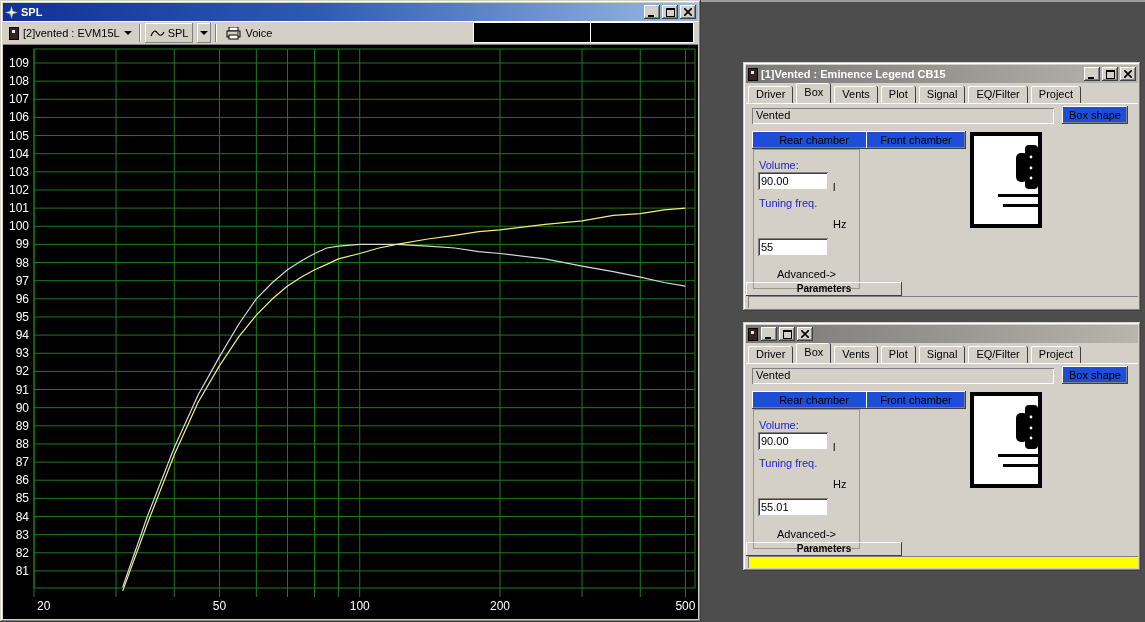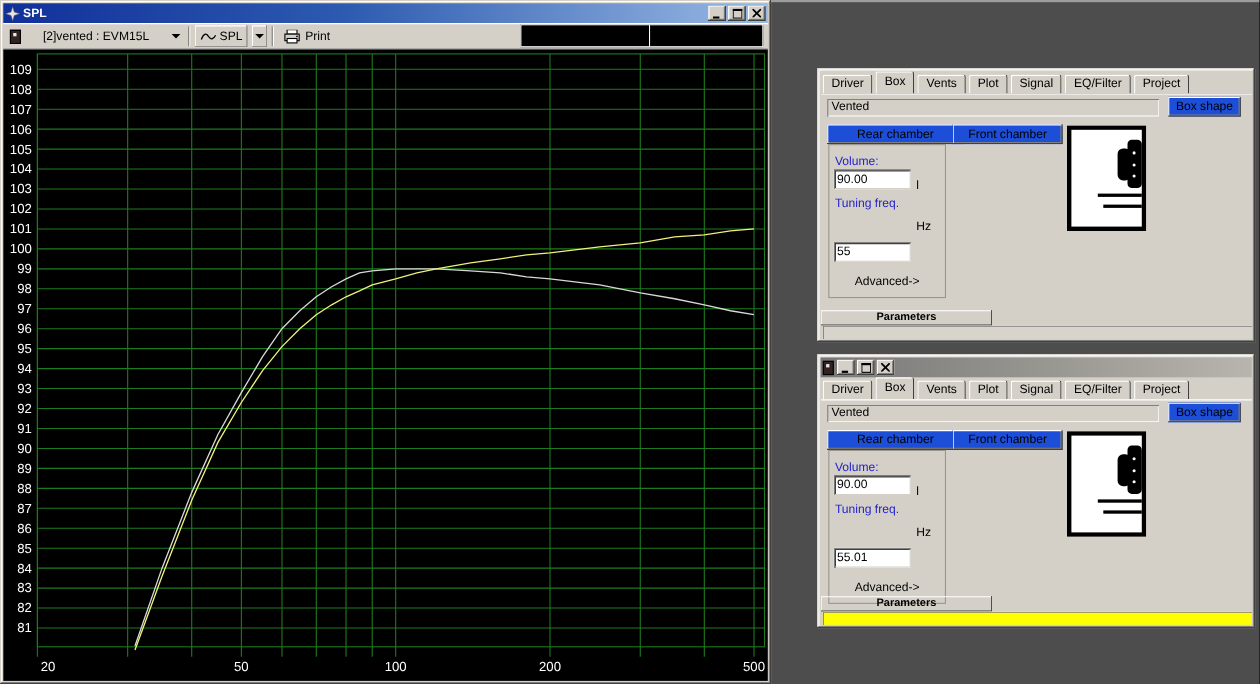--- a/index.html
+++ b/index.html
@@ -22,21 +22,21 @@
 
   .btn { background:#1d4ed8; box-shadow: inset -1px -1px #404040, inset 1px 1px #fff, inset -2px -2px #808080;
          display:flex; align-items:center; justify-content:center; font-size:11px; }
   .sunken-thin { box-shadow: inset 1px 1px #808080, inset -1px -1px #fff; }
 
   
   #spl-win { left:0; top:0; width:701px; height:622px; }
   .toolbar { height:24px; display:flex; align-items:center; gap:4px; padding:0 3px; position:relative;
              box-shadow: inset 0 1px #fff, inset 0 -1px #808080; }
   .tsep { width:2px; height:18px; border-left:1px solid #808080; border-right:1px solid #fff; }
-  .combo { display:flex; align-items:center; gap:20px; padding:0 3px; height:20px; }
+  .combo { display:flex; align-items:center; gap:4px; padding:0 3px; height:20px; }
   .arrow-down { width:0; height:0; border-left:4px solid transparent; border-right:4px solid transparent; border-top:4px solid #000; }
   .dicon { width:10px; height:13px; background:#332222; border:1px solid #000; position:relative; }
   .dicon::after { content:""; position:absolute; left:2px; top:2px; width:3px; height:3px; background:#e8e8e8; }
   .tool-btn { height:20px; padding:0 5px; display:flex; align-items:center; gap:3px;
               box-shadow: inset -1px -1px #808080, inset 1px 1px #fff; }
   .tool-flat { height:20px; padding:0 5px; display:flex; align-items:center; gap:3px; }
   .legendboxes { position:absolute; right:4px; top:1px; width:221px; height:21px; display:flex; }
   .legendbox { background:#000; border:1px solid #fff; }
   .legendbox.b1 { width:118px; }
   .legendbox.b2 { flex:1; border-left:none; }
@@ -120,21 +120,21 @@
       <span class="arrow-down"></span>
     </span>
     <span class="tsep"></span>
     <span class="tool-flat">
       <svg width="16" height="13" viewBox="0 0 16 13">
         <rect x="3" y="0" width="9" height="4" fill="#fff" stroke="#000"></rect>
         <rect x="1" y="4" width="13" height="6" fill="#d4d0c8" stroke="#000"></rect>
         <rect x="3" y="8" width="9" height="4" fill="#fff" stroke="#000"></rect>
         <circle cx="12" cy="6" r="0.8" fill="#000"></circle>
       </svg>
-      <span>Print</span>
+      <span>Voice</span>
     </span>
     <span class="legendboxes">
       <span class="legendbox b1"></span>
       <span class="legendbox b2"></span>
     </span>
   </div>
   <div class="plotarea">
     <svg id="plot-svg" width="695" height="571" viewBox="0 0 695 571">
         <line x1="31" y1="4" x2="31" y2="552" stroke="#1e7a1e"></line>
         <line x1="113.05852671994745" y1="4" x2="113.05852671994745" y2="552" stroke="#1e7a1e"></line>
@@ -213,20 +213,42 @@
         <text x="356.7200220205848" y="565" text-anchor="middle" fill="#fff" font-size="12">100</text>
         <text x="497" y="565" text-anchor="middle" fill="#fff" font-size="12">200</text>
         <text x="682.4400440411696" y="565" text-anchor="middle" fill="#fff" font-size="12">500</text>
         <polyline points="119.7,542.2 144.3,471.5 171.3,402.6 195.1,350.0 216.4,311.9 235.7,279.2 253.3,253.8 269.5,237.5 284.5,224.8 298.5,215.7 311.6,208.5 323.8,203.0 335.4,201.2 356.7,199.4 376.0,199.4 393.6,199.4 424.8,201.2 451.8,203.0 475.7,206.7 497.0,208.5 542.2,213.9 579.1,221.2 610.3,226.6 637.3,232.1 661.1,237.5 682.4,241.1" fill="none" stroke="#d8d8d8" stroke-width="1.2"></polyline>
         <polyline points="119.7,545.9 144.3,478.8 171.3,409.8 195.1,357.2 216.4,320.9 235.7,291.9 253.3,270.1 269.5,253.8 284.5,241.1 298.5,232.1 311.6,224.8 323.8,219.4 335.4,213.9 356.7,208.5 376.0,203.0 393.6,199.4 424.8,194.0 451.8,190.3 475.7,186.7 497.0,184.9 542.2,179.4 579.1,175.8 610.3,170.4 637.3,168.6 661.1,164.9 682.4,163.1" fill="none" stroke="#f0f07a" stroke-width="1.2"></polyline>
       </svg>
   </div>
 </div>
 
 <div class="win dwin" id="dwin1">
+  <div class="titlebar tb-inactive">
+    <span class="dicon"></span>
+    <span class="title-text">[1]Vented : Eminence  Legend CB15</span>
+    <span class="wbtns">
+      <span class="wbtn">
+          <svg width="8" height="9">
+            <rect x="0" y="7" width="6" height="2" fill="#000"></rect>
+          </svg>
+        </span>
+      <span class="wbtn">
+          <svg width="9" height="9">
+            <rect x="0.5" y="0.5" width="8" height="8" fill="none" stroke="#000"></rect>
+            <rect x="0" y="0" width="9" height="2" fill="#000"></rect>
+          </svg>
+        </span>
+      <span class="wbtn">
+          <svg width="8" height="8">
+            <path d="M0,0 L8,8 M8,0 L0,8" stroke="#000" stroke-width="1.6"></path>
+          </svg>
+        </span>
+    </span>
+  </div>
   <div class="tabs">
     <span class="tab">Driver</span>
     <span class="tab active">Box</span>
     <span class="tab">Vents</span>
     <span class="tab">Plot</span>
     <span class="tab">Signal</span>
     <span class="tab">EQ/Filter</span>
     <span class="tab">Project</span>
   </div>
   <div class="dcontent">

